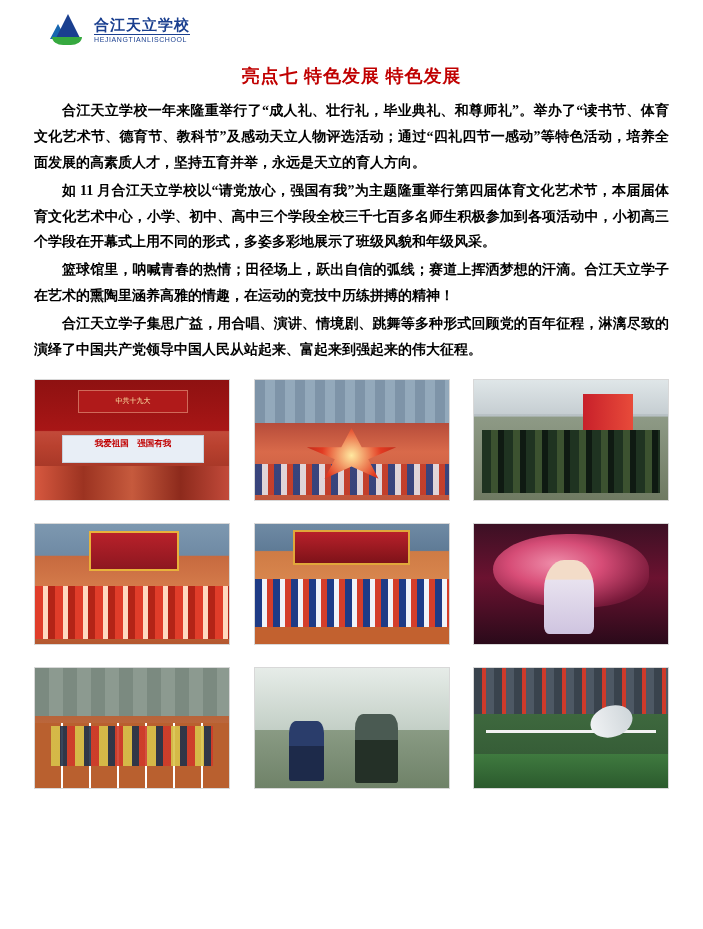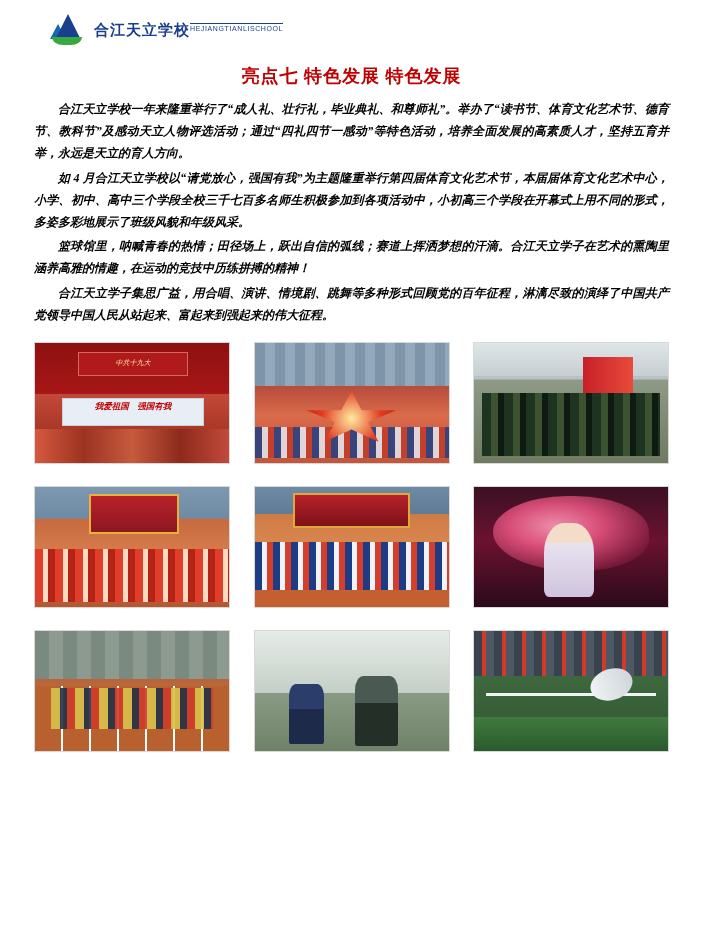--- a/index.html
+++ b/index.html
@@ -61,21 +61,21 @@
     position: absolute;
     left: 2px;
     bottom: 2px;
     width: 30px;
     height: 8px;
     background: #36a93f;
     border-radius: 0 0 14px 14px / 0 0 10px 10px;
   }
   .logo-text {
     display: flex;
-    flex-direction: row;
+    flex-direction: column;
     line-height: 1.05;
   }
   .logo-cn {
     font-family: "Liberation Sans", sans-serif;
     font-size: 15px;
     font-weight: bold;
     color: #1a3f8f;
     letter-spacing: 1px;
   }
   .logo-en {
@@ -94,43 +94,41 @@
     color: #c00000;
     font-size: 18px;
     font-weight: bold;
     font-family: "Liberation Serif", serif;
     margin: 14px 0 10px 0;
     letter-spacing: 1px;
   }
 
   
   .para {
-    font-size: 12px;
+    font-size: 14px;
     line-height: 1.85;
     text-align: justify;
     text-justify: inter-ideograph;
     text-indent: 2em;
     margin: 0 0 2px 0;
     font-weight: bold;
     font-family: "Liberation Serif", "DejaVu Serif", serif;
-    font-style: italic;
   }
 
   
   .photo-grid {
     margin-top: 16px;
     display: flex;
     flex-direction: column;
     gap: 22px;
   }
   .photo-row {
     display: flex;
     justify-content: space-between;
     gap: 20px;
-    font-style: italic;
   }
   .photo {
     width: 196px;
     height: 122px;
     border: 1px solid #d8d8d8;
     box-sizing: border-box;
     position: relative;
     overflow: hidden;
     background: #cccccc;
   }
@@ -398,21 +396,21 @@
     </div>
     <div class="logo-text">
       <div class="logo-cn">合江天立学校</div>
       <div class="logo-en">HEJIANGTIANLISCHOOL</div>
     </div>
   </div>
 
   <div class="doc-title">亮点七    特色发展   特色发展</div>
 
   <p class="para">合江天立学校一年来隆重举行了“成人礼、壮行礼，毕业典礼、和尊师礼”。举办了“读书节、体育文化艺术节、德育节、教科节”及感动天立人物评选活动；通过“四礼四节一感动”等特色活动，培养全面发展的高素质人才，坚持五育并举，永远是天立的育人方向。</p>
-  <p class="para">如 4 月合江天立学校以“请党放心，强国有我”为主题隆重举行第四届体育文化艺术节，本届届体育文化艺术中心，小学、初中、高中三个学段全校三千七百多名师生积极参加到各项活动中，小初高三个学段在开幕式上用不同的形式，多姿多彩地展示了班级风貌和年级风采。</p>
+  <p class="para">如 11 月合江天立学校以“请党放心，强国有我”为主题隆重举行第四届体育文化艺术节，本届届体育文化艺术中心，小学、初中、高中三个学段全校三千七百多名师生积极参加到各项活动中，小初高三个学段在开幕式上用不同的形式，多姿多彩地展示了班级风貌和年级风采。</p>
   <p class="para">篮球馆里，呐喊青春的热情；田径场上，跃出自信的弧线；赛道上挥洒梦想的汗滴。合江天立学子在艺术的熏陶里涵养高雅的情趣，在运动的竞技中历练拼搏的精神！</p>
   <p class="para">合江天立学子集思广益，用合唱、演讲、情境剧、跳舞等多种形式回顾党的百年征程，淋漓尽致的演绎了中国共产党领导中国人民从站起来、富起来到强起来的伟大征程。</p>
 
   <div class="photo-grid">
 
     <div class="photo-row">
       <div class="photo ph1">
         <div class="topband">中共十九大</div>
         <div class="crowd"></div>
         <div class="banner">

